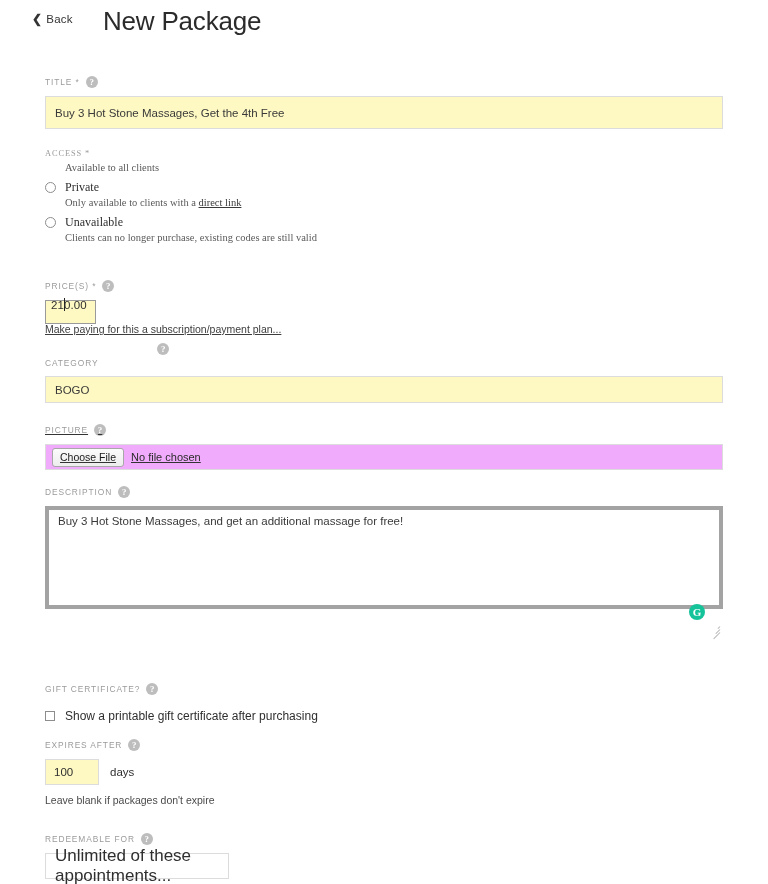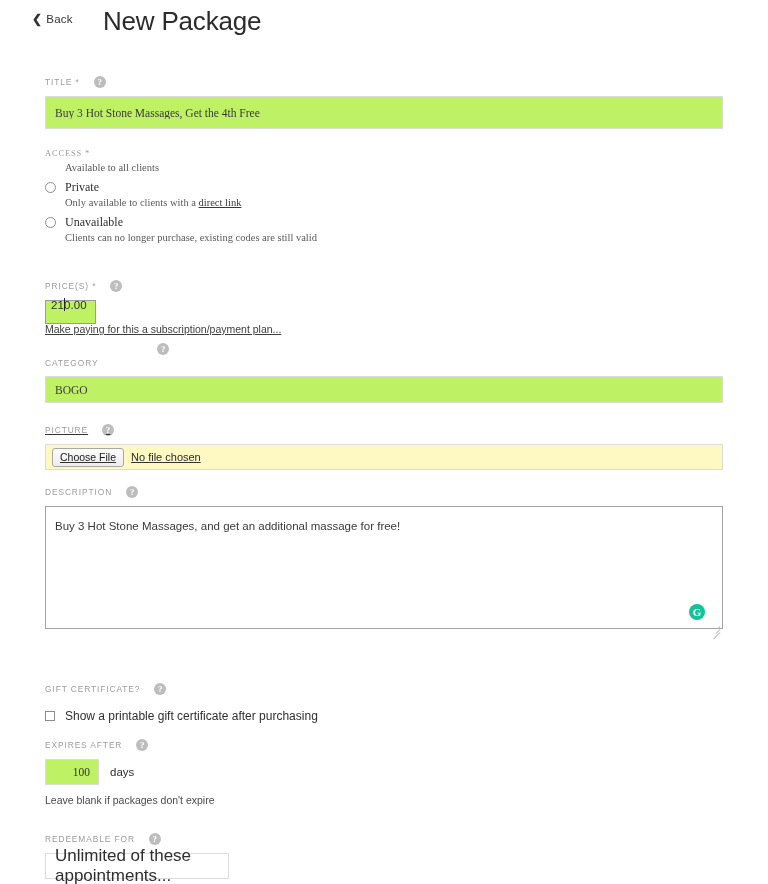--- a/index.html
+++ b/index.html
@@ -27,36 +27,36 @@
   }
   .back-chevron { font-size: 12px; line-height: 1; font-weight: 700; color: #333; }
   .page-title {
     position: absolute; left: 103px; top: 6px;
     font-size: 26px; font-weight: 400; color: #2b2b2b;
     letter-spacing: -0.2px;
   }
 
   
   .field { position: absolute; }
-  .label-row { display: flex; align-items: center; gap: 14px; height: 14px; }
+  .label-row { display: flex; align-items: center; gap: 6px; height: 14px; }
   .flabel {
     font-size: 8.4px; letter-spacing: .9px; color: #9b9b9b;
     text-transform: uppercase; white-space: nowrap;
   }
   .help {
     width: 12px; height: 12px; border-radius: 50%;
     background: #bdbdbd; color: #ffffff;
     font-size: 9px; line-height: 12px; text-align: center;
     font-weight: 700; cursor: pointer; display: inline-block;
     font-family: "Liberation Serif", serif;
   }
   .txtinput {
-    border: 1px solid #dcdcdc; background: #bef264;
+    border: 1px solid #dcdcdc; background: #fef9c3;
     font-size: 11.5px; color: #3a3a3a;
-    font-family: Liberation Serif, serif;
+    font-family: Liberation Sans, sans-serif;
     padding: 0 9px;
     outline: none;
   }
   .txtinput::placeholder { color: #b0b0b0; }
 
   
   #title-field { left: 45px; top: 75px; width: 678px; }
   #title-input { width: 678px; height: 33px; margin-top: 7px; }
 
   
@@ -104,41 +104,41 @@
   }
 
   
   #category-field { left: 45px; top: 356px; width: 678px; }
   #category-input { width: 678px; height: 27px; margin-top: 6px; }
 
   
   #picture-field { left: 45px; top: 423px; width: 678px; text-decoration: underline; }
   #picture-box {
     width: 678px; height: 26px; margin-top: 7px;
-    border: 1px solid #dcdcdc; background: #fef9c3;
+    border: 1px solid #dcdcdc; background: #f0abfc;
     display: flex; align-items: center; padding-left: 6px; gap: 7px;
   }
   .choose-file-btn {
     border: 1px solid #a8a8a8; border-radius: 3px;
     background: linear-gradient(#fbfbfb, #ededed);
     font-size: 10.5px; color: #1a1a1a; padding: 2px 7px;
     cursor: pointer; font-family: "Liberation Sans", sans-serif;
     line-height: 13px;
   }
   .nofile { font-size: 11px; color: #2b2b2b; }
 
   
   #desc-field { left: 45px; top: 485px; width: 678px; }
   #desc-box {
     position: relative; width: 678px; height: 131px; margin-top: 7px;
   }
   #desc-area {
-    width: 678px; height: 123px;
-    border: 1px solid #a3a3a3; background: #fff;
-    font-size: 11.5px; color: #3a3a3a; padding: 12px 9px;
+    width: 678px; height: 103px;
+    border: 4px solid #a3a3a3; background: #fff;
+    font-size: 11.5px; color: #3a3a3a; padding: 4px 9px;
     font-family: "Liberation Sans", sans-serif; resize: none; outline: none;
     line-height: 1.35;
   }
   .grammarly {
     position: absolute; right: 18px; bottom: 17px;
     width: 16px; height: 16px; border-radius: 50%;
     background: #15c39a; cursor: pointer;
     display: flex; align-items: center; justify-content: center;
   }
   .grammarly span {
@@ -164,21 +164,21 @@
     width: 10px; height: 10px; border: 1px solid #8d8d8d;
     background: #fff; flex: none; cursor: pointer;
   }
   .check-label { font-size: 12px; color: #2f2f2f; }
 
   
   #expires-field { left: 45px; top: 738px; width: 400px; }
   #expires-row { display: flex; align-items: center; gap: 11px; margin-top: 7px; }
   #expires-input {
     width: 54px; height: 26px; border: 1px solid #dcdcdc;
-    font-size: 11.5px; padding: 0 8px; color: #2f2f2f; text-align: right;
+    font-size: 11.5px; padding: 0 8px; color: #2f2f2f;
   }
   .days-label { font-size: 11.5px; color: #2f2f2f; }
   .hint { font-size: 10.5px; color: #4a4a4a; margin-top: 9px; }
 
   
   #redeem-field { left: 45px; top: 832px; width: 400px; }
   #redeem-select {
     width: 184px; height: 26px; margin-top: 7px;
     border: 1px solid #dcdcdc; background: #fff;
     font-size: 17px; color: #2f2f2f; padding: 4px 9px;

